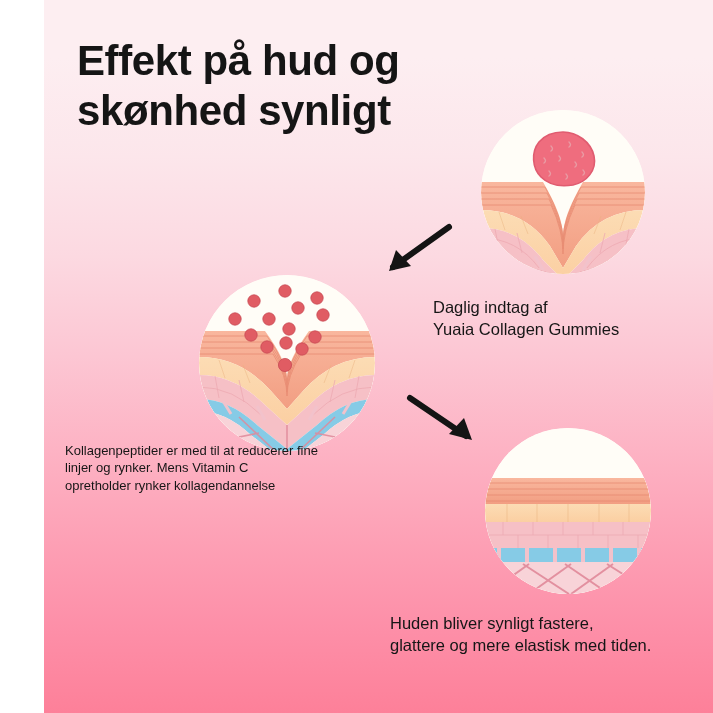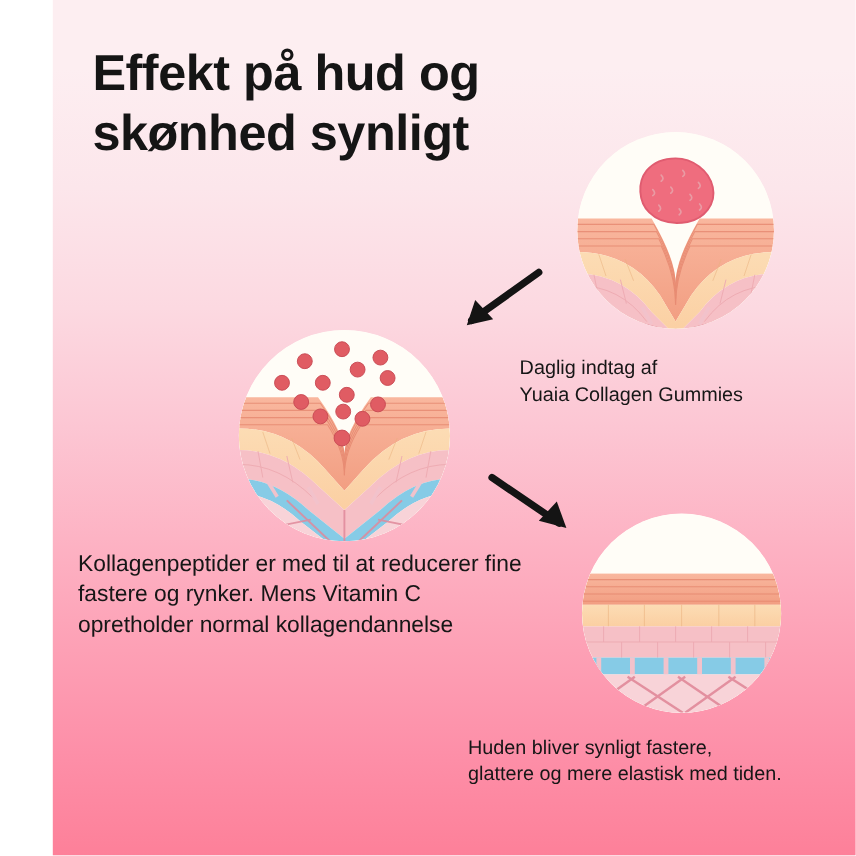--- a/index.html
+++ b/index.html
@@ -64,22 +64,22 @@
     line-height: 1.33;
   }
   .caption .ln { display: block; }
   .caption .b { font-weight: normal; }
 
   #caption-top {
     left: 389px; top: 297px; width: 285px;
     font-size: 16.5px;
   }
   #caption-middle {
-    left: 21px; top: 458px; width: 393px;
-    font-size: 19px;
+    left: 21px; top: 442px; width: 393px;
+    font-size: 13px;
   }
   #caption-bottom {
     left: 346px; top: 613px; width: 340px;
     font-size: 16.5px;
   }
 
   
   .arrow { position: absolute; }
   #arrow-one  { left: 333px; top: 221px; width: 80px; height: 62px; }
   #arrow-two  { left: 358px; top: 390px; width: 82px; height: 62px; }
@@ -269,22 +269,22 @@
           <circle cx="87" cy="68" r="6.2"></circle>
           <circle cx="103" cy="74" r="6.2"></circle>
           <circle cx="86" cy="90" r="6.6"></circle>
         </g>
       </g>
     </svg>
   </div>
 
   <div class="caption" id="caption-middle">
     <span class="ln">Kollagenpeptider er med til at reducerer fine</span>
-    <span class="ln">fastere og rynker. Mens Vitamin C</span>
-    <span class="ln">opretholder normal kollagendannelse</span>
+    <span class="ln">linjer og rynker. Mens Vitamin C</span>
+    <span class="ln">opretholder rynker kollagendannelse</span>
   </div>
 
   <svg class="arrow" id="arrow-two" viewBox="0 0 82 62">
     <path d="M8 8 L64 46" stroke="#141414" stroke-width="6" stroke-linecap="round" fill="none"></path>
     <path d="M70 50 L62 28 L47 44 Z" fill="#141414"></path>
   </svg>
 
   <div class="circle" id="circle-bottom">
     <svg class="ill" viewBox="0 0 166 166">
       <defs>

